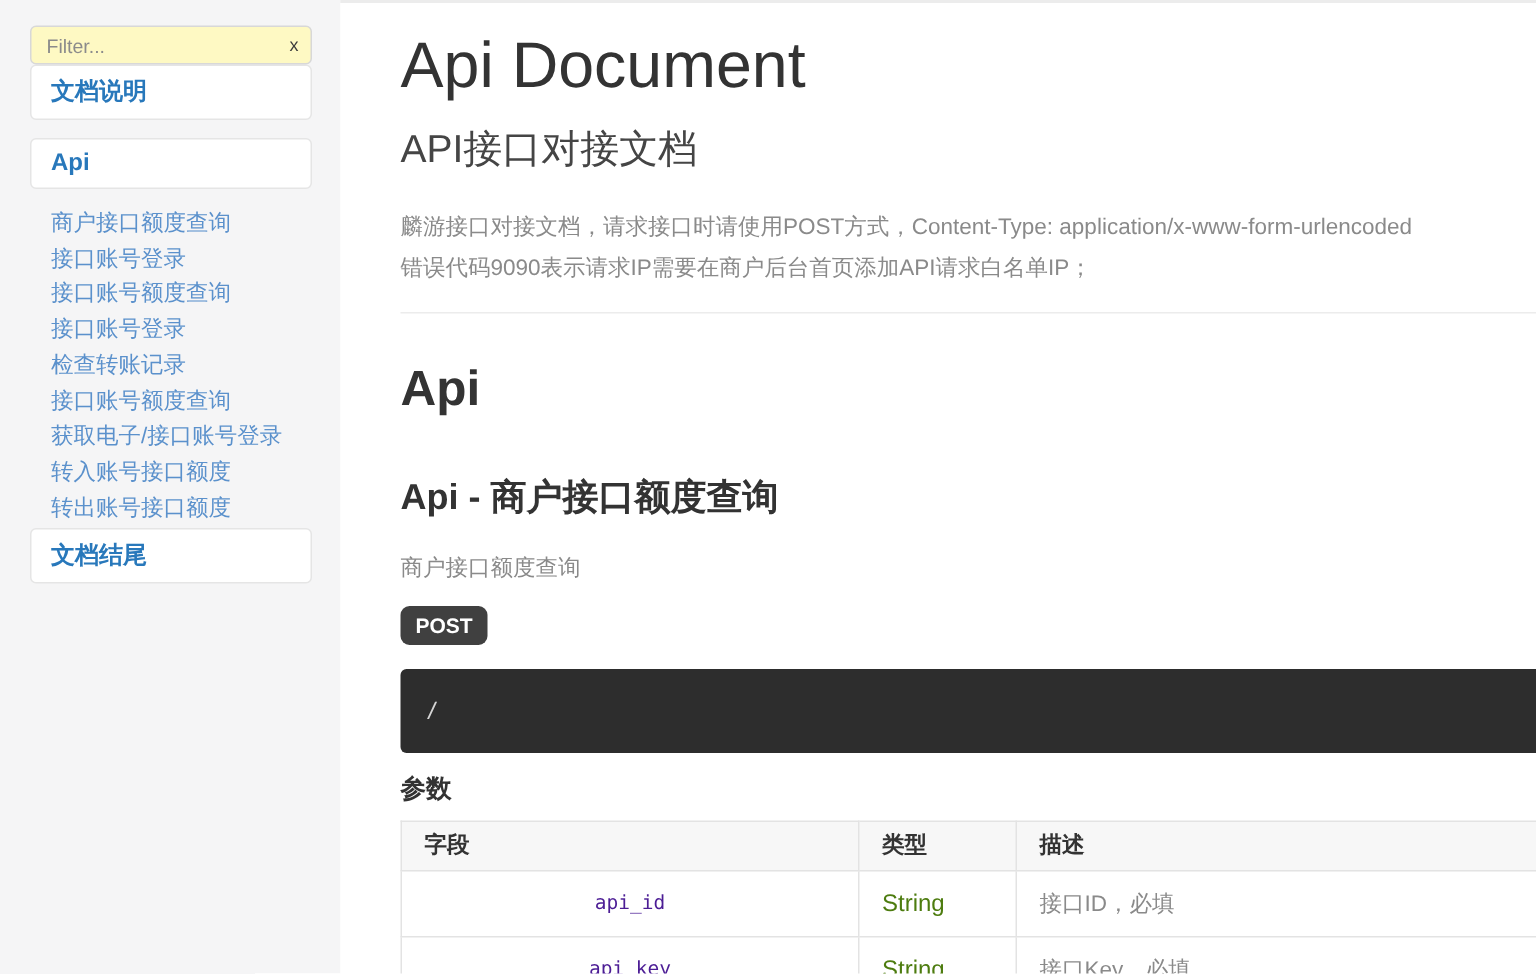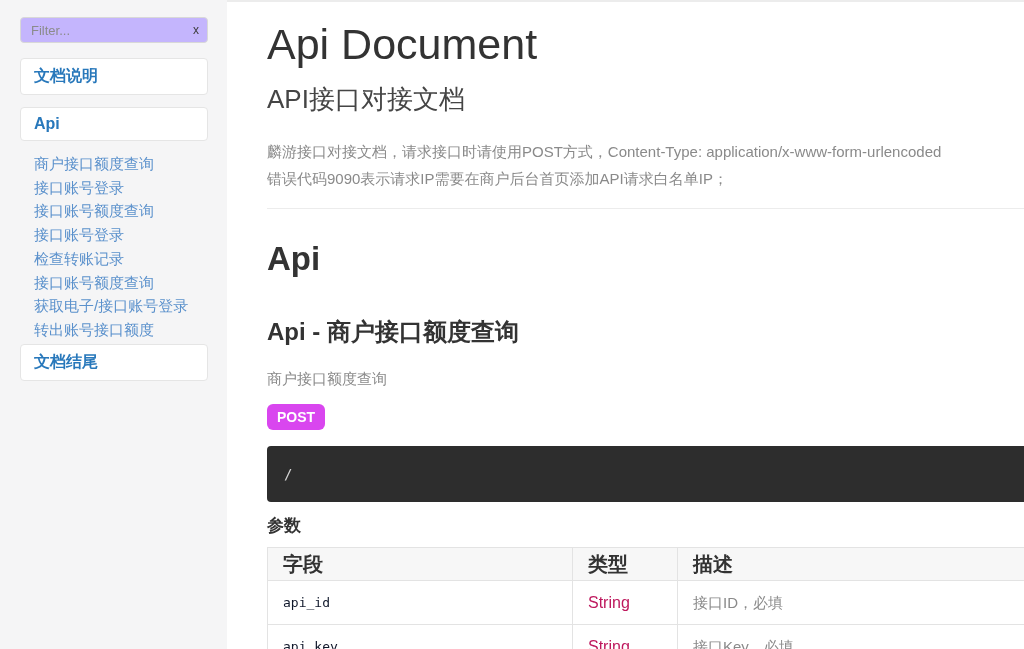--- a/index.html
+++ b/index.html
@@ -25,37 +25,37 @@
   
   .sidebar {
     position:absolute; left:0; top:0; width:227px; height:649px;
     background:#f5f5f6;
     padding:17px 19px 0 20px;
   }
   .filter-wrap { position:relative; }
   .filter-input {
     width:100%; height:26px;
     border:1px solid #d8d8d8; border-radius:4px;
-    background:#c4b5fd; padding:0 26px 0 10px;
+    background:#fef9c3; padding:0 26px 0 10px;
     font-size:13px; color:#333;
     font-family:"Liberation Sans", sans-serif;
     outline:none;
   }
   .filter-input::placeholder { color:#8b8b8b; }
   .filter-clear {
     position:absolute; right:9px; top:50%; transform:translateY(-52%);
     font-size:12px; color:#3c3c3c; cursor:pointer; line-height:1;
   }
   .side-box {
     background:#fff; border:1px solid #e5e5e5; border-radius:4px;
     padding:7px 13px;
     font-size:16px; font-weight:bold; color:#2878bb;
     cursor:pointer;
   }
-  .side-box.first { margin-top:15px; }
+  .side-box.first { }
   .side-box.second { margin-top:12px; }
   .side-box.footer { margin-top:2px; }
   .side-links { margin-top:11px; padding-left:14px; }
   .side-link {
     display:block; text-decoration:none;
     color:#5b91cc; font-size:15px; line-height:23.7px;
     cursor:pointer; white-space:nowrap;
   }
 
   
@@ -86,21 +86,21 @@
   .endpoint-title {
     margin-top:38px;
     font-size:24px; line-height:30px; font-weight:700; color:#333;
   }
   .endpoint-label {
     margin-top:22px;
     font-size:15px; line-height:20px; color:#8a8a8a;
   }
   .method-badge {
     display:inline-block; margin-top:15px;
-    background:#d946ef; color:#fff;
+    background:#404040; color:#fff;
     font-size:14px; font-weight:700; line-height:1;
     padding:6px 10px; border-radius:6px;
   }
   .code-block {
     margin-top:16px; width:880px;
     background:#2d2d2d; border-radius:4px;
     padding:19px 17px;
     font-family:"DejaVu Sans Mono", monospace;
     font-size:14px; line-height:18px; color:#d6d6d6;
     white-space:pre;
@@ -108,31 +108,31 @@
   .params-title {
     margin-top:14px;
     font-size:17px; line-height:20px; font-weight:700; color:#333;
   }
   .params-table {
     margin-top:11px; width:880px;
     border-collapse:collapse; table-layout:fixed;
   }
   .params-table th {
     background:#f7f7f7; border:1px solid #e3e3e3;
-    text-align:left; font-size:20px; font-weight:700; color:#333;
+    text-align:left; font-size:15px; font-weight:700; color:#333;
     padding:6px 15px; line-height:20px;
   }
   .params-table td {
     border:1px solid #e3e3e3; padding:12px 15px; line-height:19px;
     background:#fff;
   }
   .col-field { width:305px; }
   .col-type  { width:105px; }
-  td.cell-field { font-family:"DejaVu Sans Mono", monospace; font-size:13px; color:#0f172a; }
-  td.cell-type  { font-size:16px; color:#be185d; }
+  td.cell-field { font-family:"DejaVu Sans Mono", monospace; font-size:13px; color:#4c1d95;text-align:center; }
+  td.cell-type  { font-size:16px; color:#4d7c0f; }
   td.cell-desc  { font-size:15px; color:#8a8a8a; }
 </style>
 </head>
 <body>
 
 <div class="top-line"></div>
 <div class="top-corner"></div>
 
 <div class="sidebar">
   <div class="filter-wrap">
@@ -145,20 +145,21 @@
   <div class="side-box second">Api</div>
 
   <nav class="side-links">
     <a class="side-link">商户接口额度查询</a>
     <a class="side-link">接口账号登录</a>
     <a class="side-link">接口账号额度查询</a>
     <a class="side-link">接口账号登录</a>
     <a class="side-link">检查转账记录</a>
     <a class="side-link">接口账号额度查询</a>
     <a class="side-link">获取电子/接口账号登录</a>
+    <a class="side-link">转入账号接口额度</a>
     <a class="side-link">转出账号接口额度</a>
   </nav>
 
   <div class="side-box footer">文档结尾</div>
 </div>
 
 <div class="main">
   <h1 class="doc-title">Api Document</h1>
 
   <h2 class="doc-subtitle">API接口对接文档</h2>

